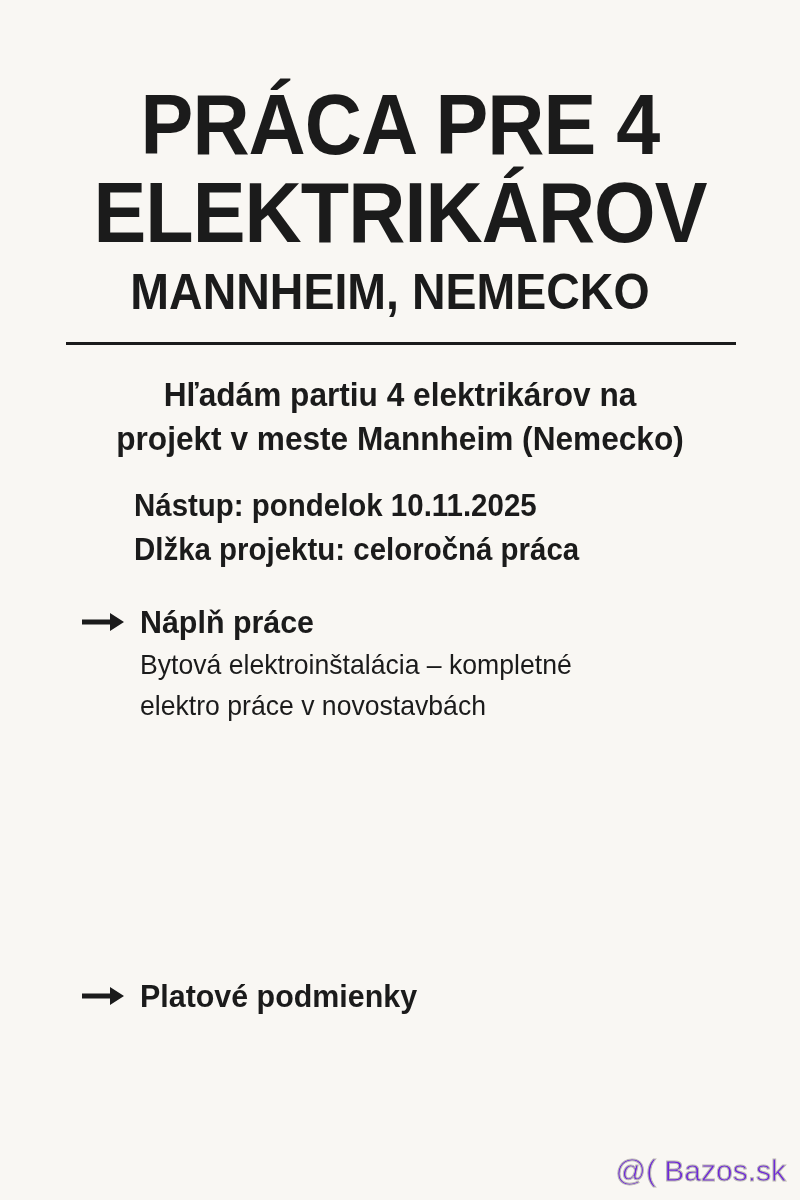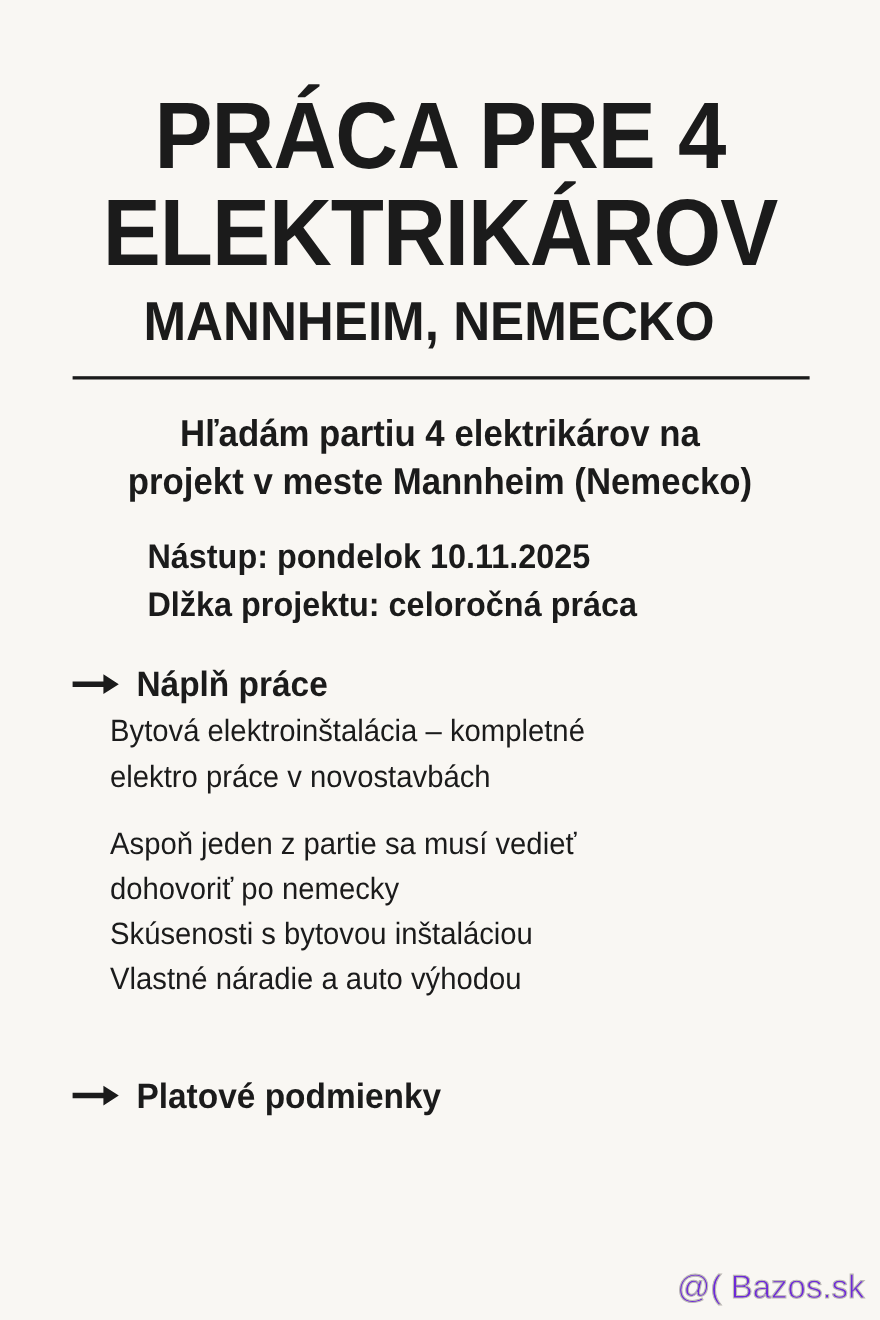--- a/index.html
+++ b/index.html
@@ -27,30 +27,30 @@
     .intro {
       position:absolute; left:0; width:800px; top:372px; text-align:center;
       font-weight:bold; font-size:34px; line-height:44px; color:#1b1b1b;
       transform:scaleX(0.93);
     }
     .meta {
       position:absolute; left:134px; top:484px;
       font-weight:bold; font-size:31px; line-height:44px; color:#1b1b1b;
       transform-origin:left; transform:scaleX(0.95);
     }
-    .section { position:absolute; left:64px; }
+    .section { position:absolute; left:80px; }
     .sec-head { display:flex; align-items:center; height:44px; }
     .arrow {
       width:46px; height:24px; margin-right:14px;
     }
     .sec-title {
       font-weight:bold; font-size:32px; line-height:44px; color:#1b1b1b;
       transform-origin:left; transform:scaleX(0.95);
     }
-    .sec-lines { margin-left:36px; }
+    .sec-lines { margin-left:60px; }
     .sec-line {
       font-size:28px; line-height:41px; color:#1b1b1b; white-space:nowrap;
       transform-origin:left; transform:scaleX(0.95);
     }
     .sec-line.small { font-size:26px; line-height:38px; }
     .watermark {
       position:absolute; right:14px; bottom:12px;
       font-size:30px; color:#6d28d9; font-weight:normal;
       -webkit-text-stroke:1px #bdbab5; letter-spacing:0px;
     }
@@ -81,26 +81,20 @@
         </svg>
       <span class="sec-title">Náplň práce</span>
     </div>
     <div class="sec-lines">
       <div class="sec-line">Bytová elektroinštalácia – kompletné</div>
       <div class="sec-line">elektro práce v novostavbách</div>
     </div>
   </div>
 
   <div class="section" style="top:746px;">
-    <div class="sec-lines">
-      <div class="sec-line">Aspoň jeden z partie sa musí vedieť</div>
-      <div class="sec-line">dohovoriť po nemecky</div>
-      <div class="sec-line">Skúsenosti s bytovou inštaláciou</div>
-      <div class="sec-line">Vlastné náradie a auto výhodou</div>
-    </div>
   </div>
 
   <div class="section" style="top:974px;">
     <div class="sec-head">
       <svg class="arrow" viewBox="0 0 46 24">
           <path d="M2 9.5h28V3l14 9-14 9v-6.5H2z" fill="#1b1b1b"></path>
         </svg>
       <span class="sec-title">Platové podmienky</span>
     </div>
   </div>

